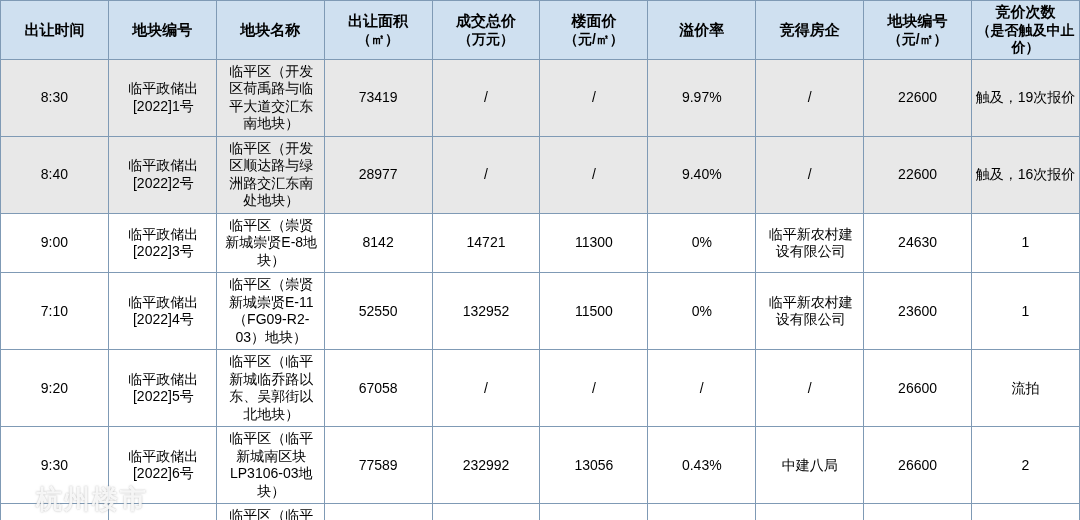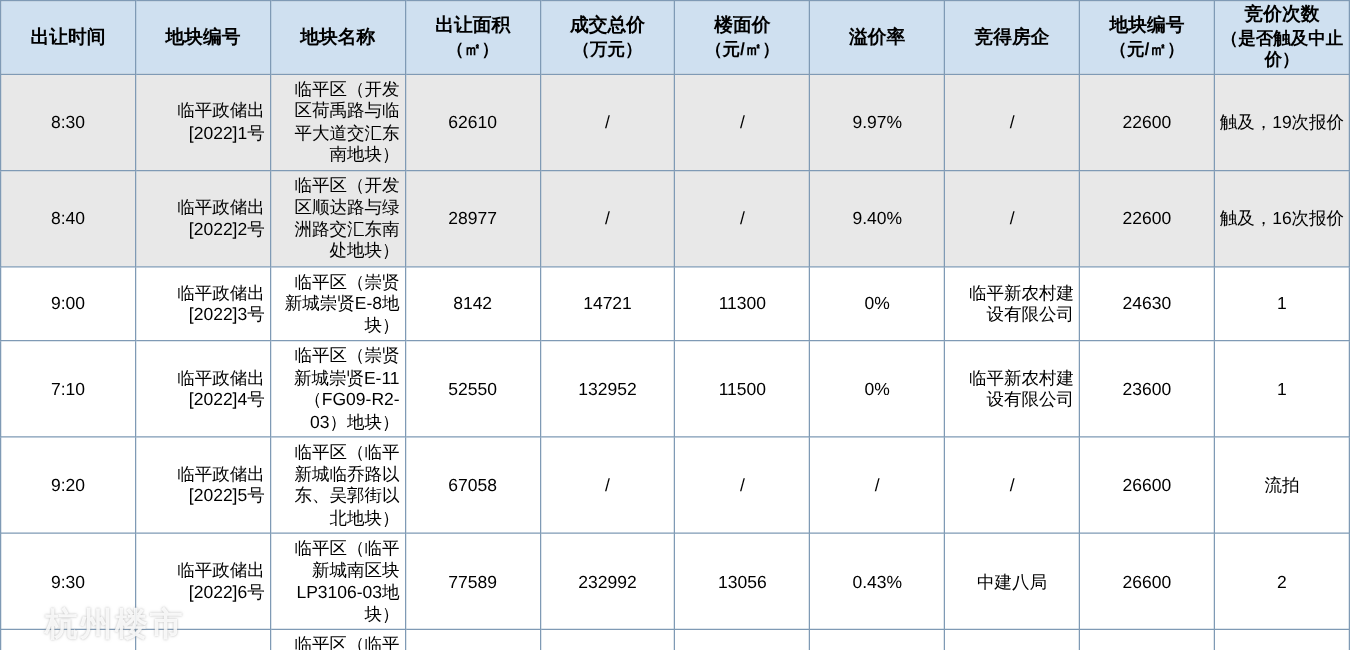--- a/index.html
+++ b/index.html
@@ -39,21 +39,21 @@
   }
   thead th .unit {
     display: block;
     font-weight: bold;
     font-size: 14px;
   }
   tbody tr.shaded td {
     background: #e8e8e8;
   }
   tbody tr td.cell-left {
-    text-align: right;
+    text-align: center;
     padding-left: 6px;
     padding-right: 4px;
   }
   tbody td.col-time    { width: 78px; }
   tbody td.col-code    { width: 92px; margin-left: 48px; }
   tbody td.col-name    { width: 248px; }
   tbody td.col-area    { width: 90px; }
   tbody td.col-total   { width: 88px; }
   tbody td.col-floor   { width: 84px; }
   tbody td.col-prem    { width: 80px; }
@@ -115,21 +115,21 @@
         <span>竞价次数</span>
         <span class="unit">（是否触及中止价）</span>
       </th>
     </tr>
   </thead>
   <tbody id="table-body">
       <tr class="shaded">
         <td class="col-time">8:30</td>
         <td class="col-code cell-left">临平政储出[2022]1号</td>
         <td class="col-name cell-left">临平区（开发区荷禹路与临平大道交汇东南地块）</td>
-        <td class="col-area">62610</td>
+        <td class="col-area">73419</td>
         <td class="col-total">/</td>
         <td class="col-floor">/</td>
         <td class="col-prem">9.97%</td>
         <td class="col-winner">/</td>
         <td class="col-limit">22600</td>
         <td class="col-rounds">触及，19次报价</td>
       </tr>
       <tr class="shaded">
         <td class="col-time">8:40</td>
         <td class="col-code cell-left">临平政储出[2022]2号</td>

